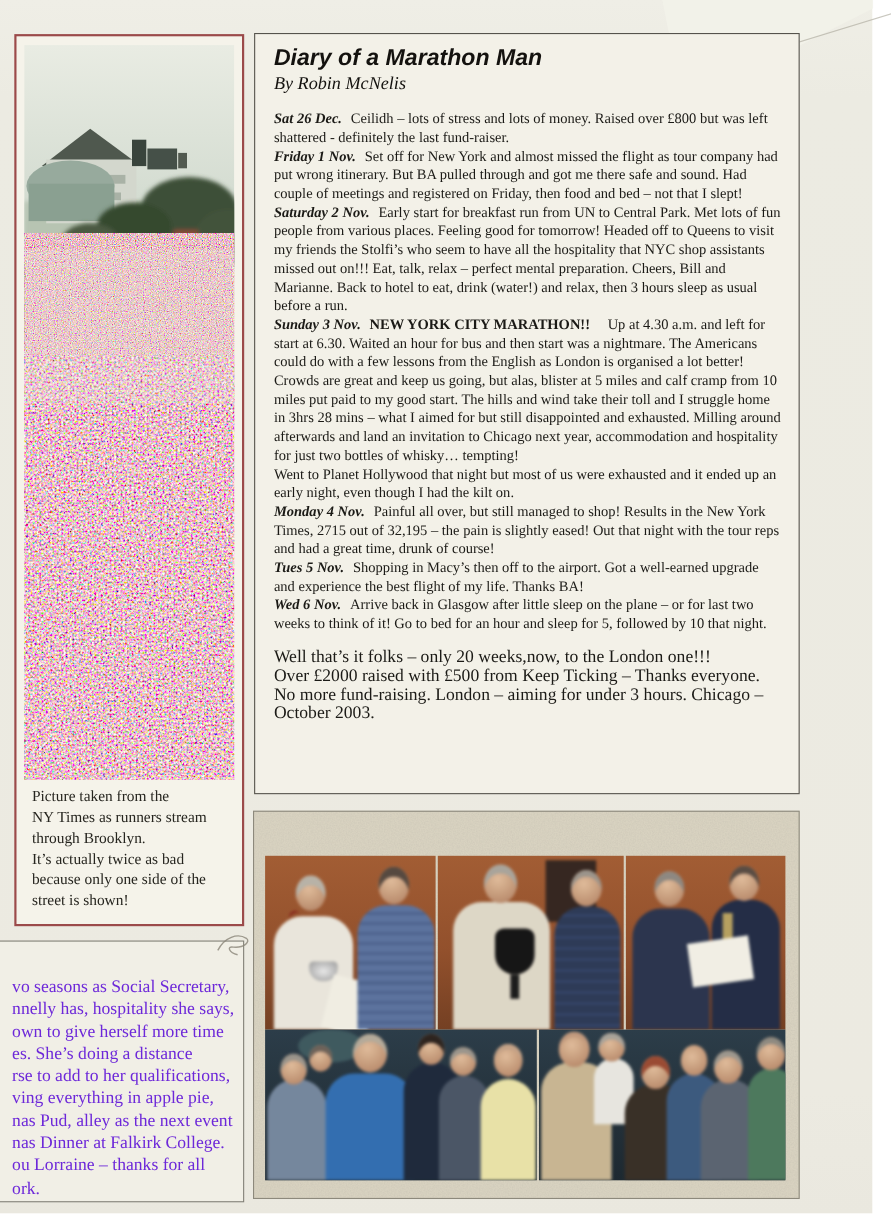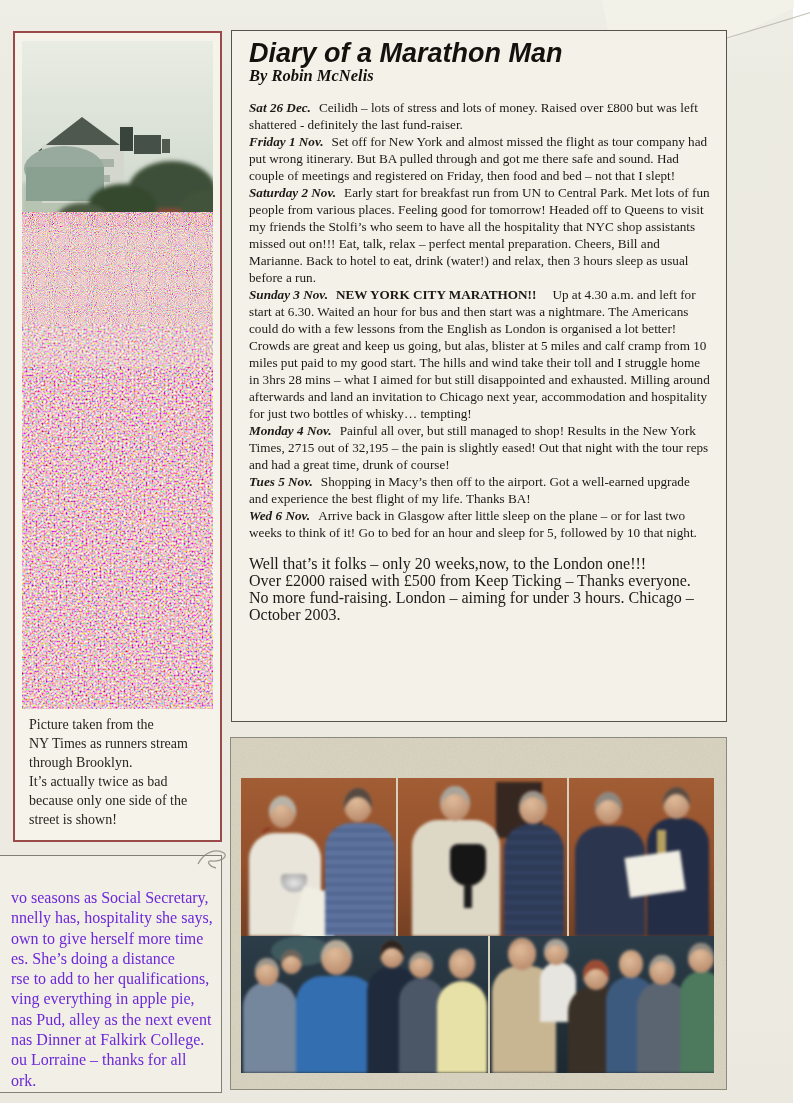--- a/index.html
+++ b/index.html
@@ -20,22 +20,22 @@
   .partial-box{position:absolute;left:-12px;top:855px;width:234px;height:238px;
                border:1.5px solid #817f76;background:#f1efe6;box-sizing:border-box;}
   .partial-text{position:absolute;left:22px;top:32px;font-size:16px;line-height:20.3px;color:#6d28d9;}
   .pen-squiggle{position:absolute;left:196px;top:846px;}
 
   
   .diary-box{position:absolute;left:231px;top:30px;width:496px;height:692px;
              border:1px solid #55534c;background:#f3f1e8;box-sizing:border-box;
              padding:10px 16px 0 17px;}
   .diary-title{font-family:"Liberation Sans","DejaVu Sans",sans-serif;font-weight:bold;font-style:italic;
-               font-size:27px;line-height:24px;color:#14120f;}
-  .diary-byline{font-weight:bold;font-style:italic;font-size:16.5px;line-height:20px;color:#14120f;margin-top:1px;}
+               font-size:21px;line-height:24px;color:#14120f;}
+  .diary-byline{font-weight:normal;font-style:italic;font-size:16.5px;line-height:20px;color:#14120f;margin-top:1px;}
   .entries{margin-top:13px;font-size:13.2px;line-height:17px;color:#1b1a16;}
   .entry{margin:0;}
   .e-date{font-weight:bold;font-style:italic;margin-right:8px;}
   .e-strong{font-weight:bold;margin-right:16px;}
   .diary-footer{margin-top:14px;font-size:16px;line-height:17px;color:#1b1a16;}
 
   
   .bowling-box{position:absolute;left:230px;top:737px;width:497px;height:353px;
                background:#d8d2c0;border:1px solid #8d897c;box-sizing:border-box;overflow:hidden;}
   .bowling-noise{position:absolute;left:0;top:0;width:100%;height:100%;opacity:.5;pointer-events:none;}
@@ -157,20 +157,21 @@
     <div class="entries">
 
         <p class="entry"><span class="e-date">Sat 26 Dec.</span><span>Ceilidh – lots of stress and lots of money.  Raised over £800 but was left shattered - definitely the last fund-raiser.</span></p>
 
         <p class="entry"><span class="e-date">Friday 1 Nov.</span><span>Set off for New York and almost missed the flight as tour company had put wrong itinerary.  But BA pulled through and got me there safe and sound.  Had couple of meetings and registered on Friday, then food and bed – not that I slept!</span></p>
 
         <p class="entry"><span class="e-date">Saturday 2 Nov.</span><span>Early start for breakfast run from UN to Central Park.  Met lots of fun people from various places.  Feeling good for tomorrow!  Headed off to Queens to visit my friends the Stolfi’s who seem to have all the hospitality that NYC shop assistants missed out on!!!  Eat, talk, relax – perfect mental preparation.  Cheers, Bill and Marianne.  Back to hotel to eat, drink (water!) and relax, then 3 hours sleep as usual before a run.</span></p>
 
         <p class="entry"><span class="e-date">Sunday 3 Nov.</span><span class="e-strong">NEW YORK CITY MARATHON!!</span><span>Up at 4.30 a.m. and left for start at 6.30.  Waited an hour for bus and then start was a nightmare. The Americans could do with a few lessons from the English as London is organised a lot better!  Crowds are great and keep us going, but alas, blister at 5 miles and calf cramp from 10 miles put paid to my good start.  The hills and wind take their toll and I struggle home in 3hrs 28 mins – what I aimed for but still disappointed  and exhausted.  Milling around afterwards and land an invitation to Chicago next year, accommodation and hospitality for just two bottles of whisky… tempting!</span></p>
 
+        <p class="entry"><span>Went to Planet Hollywood that night but most of us were exhausted and it ended up an early night, even though I had the kilt on.</span></p>
 
         <p class="entry"><span class="e-date">Monday 4 Nov.</span><span>Painful all over, but still managed to shop!  Results in the New York Times, 2715 out of 32,195 – the pain is slightly eased! Out that night with the tour reps and had a great time, drunk of course!</span></p>
 
         <p class="entry"><span class="e-date">Tues 5 Nov.</span><span>Shopping in Macy’s then off to the airport.  Got a well-earned upgrade and experience the best flight of my life.  Thanks BA!</span></p>
 
         <p class="entry"><span class="e-date">Wed 6 Nov.</span><span>Arrive back in Glasgow after little sleep on the plane – or for last two weeks to think of it!  Go to bed for an hour and sleep for 5, followed by 10 that night.</span></p>
       </div>
     <div class="diary-footer">
 
     <div>Well that’s it folks – only 20 weeks,now, to the London one!!!</div>

